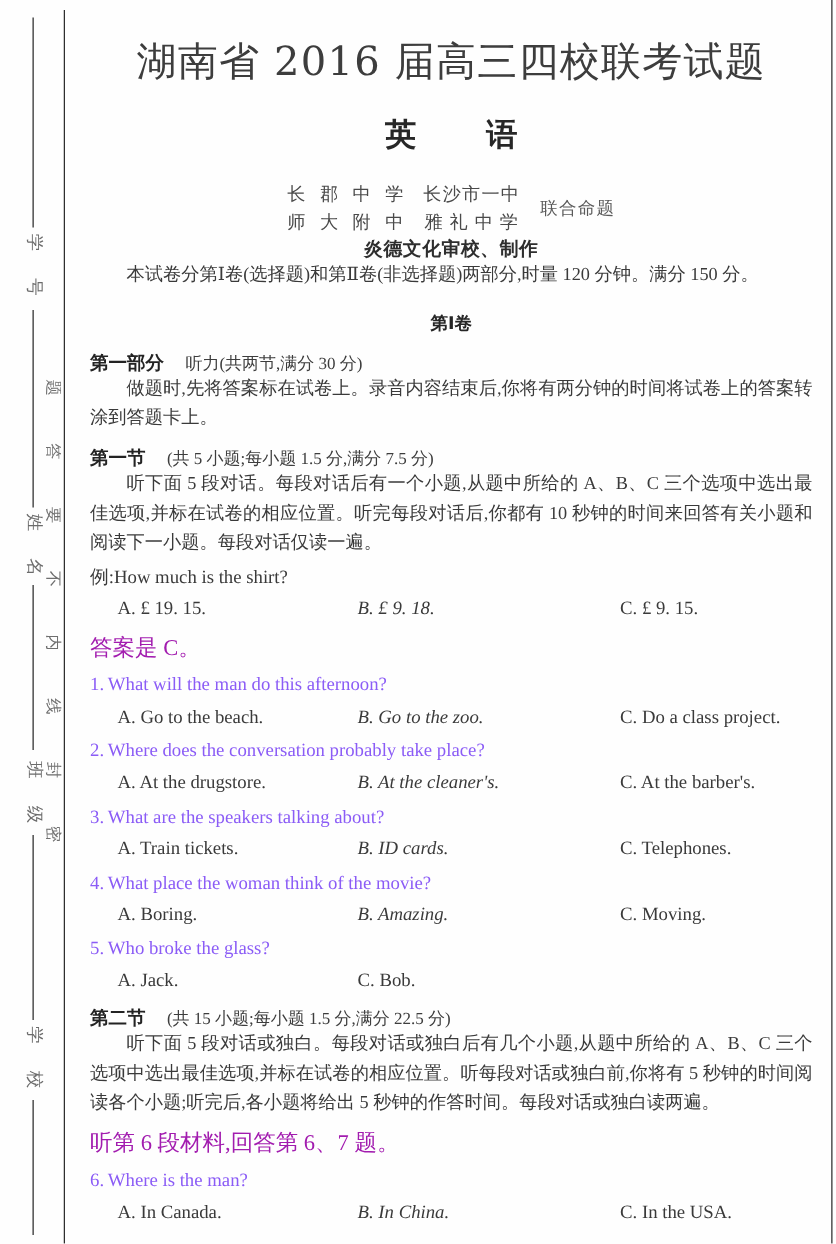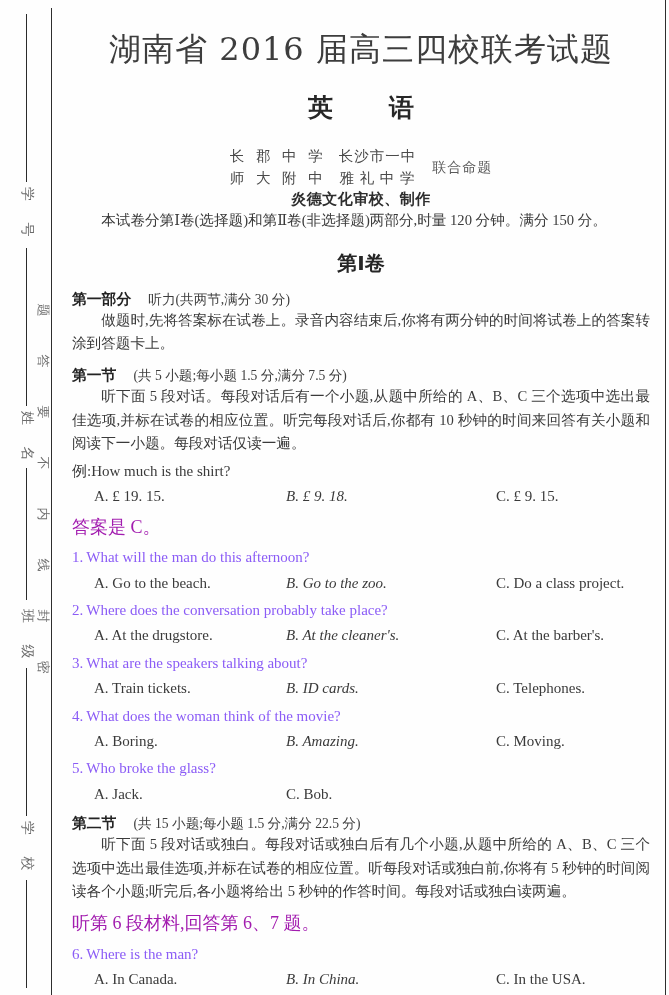--- a/index.html
+++ b/index.html
@@ -141,21 +141,21 @@
     margin: 0;
     font-size: 14.6px;
     line-height: 1.62;
     color: #3a3a3a;
     text-align: justify;
   }
   p.indent { text-indent: 2em; }
 
   .juan {
     text-align: center;
-    font-size: 20px;
+    font-size: 14px;
     font-weight: bold;
     color: #262626;
     margin-top: 17px;
     margin-bottom: 13px;
     font-family: "DejaVu Sans", "Liberation Sans", sans-serif;
   }
 
   .sec-head {
     font-size: 14.8px;
     font-weight: bold;
@@ -310,21 +310,21 @@
     <div class="q">
       <span class="num">3.</span><span>What are the speakers talking about?</span>
     </div>
     <div class="opts">
       <div class="o o1">A. Train tickets.</div>
       <div class="o o2">B. ID cards.</div>
       <div class="o o3">C. Telephones.</div>
     </div>
 
     <div class="q">
-      <span class="num">4.</span><span>What does the woman think of the movie?</span>
+      <span class="num">4.</span><span>What place the woman think of the movie?</span>
     </div>
     <div class="opts">
       <div class="o o1">A. Boring.</div>
       <div class="o o2">B. Amazing.</div>
       <div class="o o3">C. Moving.</div>
     </div>
 
     <div class="q">
       <span class="num">5.</span><span>Who broke the glass?</span>
     </div>

